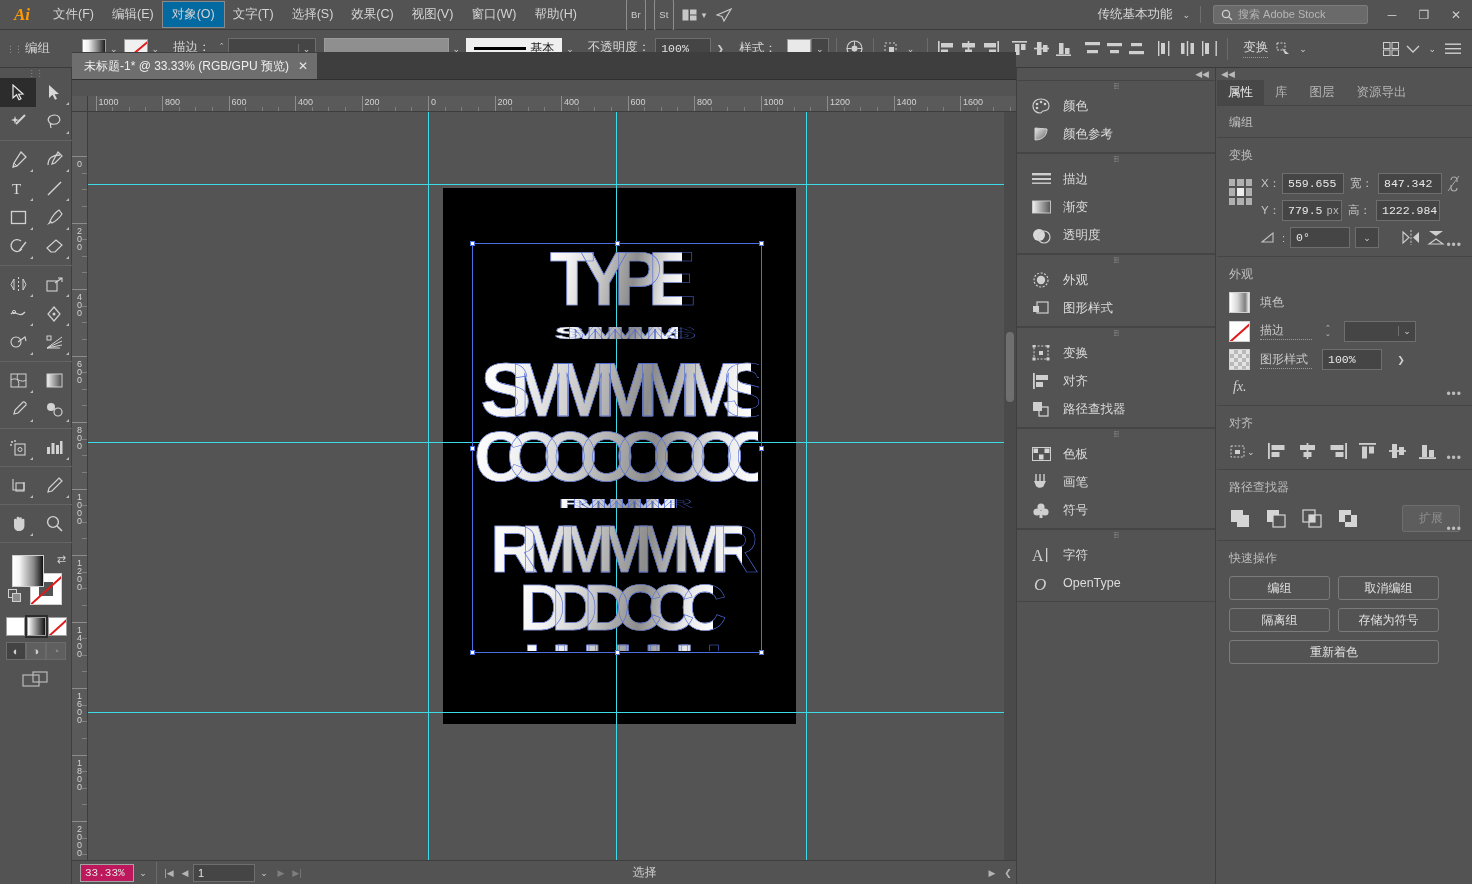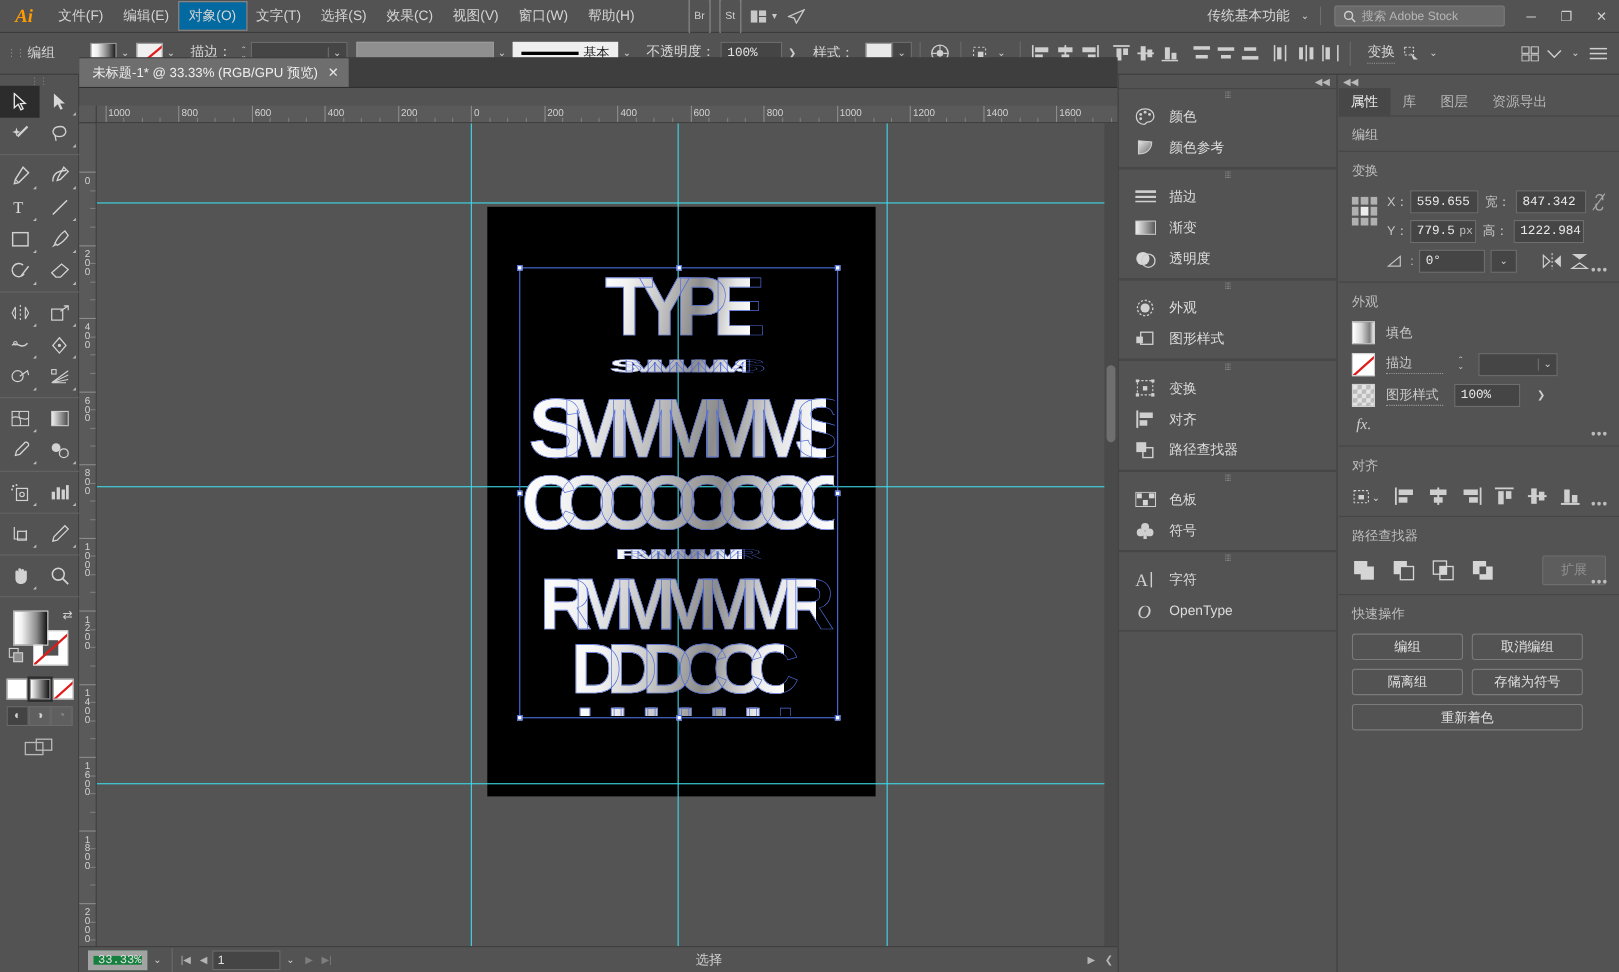--- a/index.html
+++ b/index.html
@@ -214,21 +214,21 @@
     position:absolute; left:16px; bottom:0; width:916px; height:12px; background:#4a4a4a;
   }
   .scroll-h .thumb{ position:absolute; top:2px; left:700px; width:70px;height:8px;background:#6f6f6f;border-radius:4px;}
 
   
   .statusbar{
     position:absolute; left:72px; top:860px; width:944px; height:24px; background:#535353;
     border-top:1px solid #3f3f3f; display:flex; align-items:center; padding-left:8px; gap:0;
   }
   .zoom-field{
-    background:#15803d;border:5px solid #a3a3a3;height:18px;width:54px;display:flex;align-items:center;
+    background:#be185d;border:1px solid #a3a3a3;height:18px;width:54px;display:flex;align-items:center;
     color:#e2e2e2;font-size:11px;padding:0 4px;font-family:"Liberation Mono", monospace;
   }
   .sb-arr{ width:18px;height:18px;display:flex;align-items:center;justify-content:center;
            color:#cfcfcf;font-size:9px;}
   .sb-nav{ width:16px;height:18px;display:flex;align-items:center;justify-content:center;
            color:#b4b4b4;font-size:9px;}
   .sb-nav.dim{ color:#7e7e7e; }
   .page-field{
     background:#454545;border:1px solid #6e6e6e;height:18px;width:62px;display:flex;align-items:center;
     color:#e2e2e2;font-size:11px;padding:0 4px;
@@ -1117,20 +1117,29 @@
               <rect x="1.5" y="1.5" width="4.5" height="4.5" fill="#d6d6d6"></rect>
               <rect x="12.5" y="1.5" width="5" height="4.5" fill="#d6d6d6"></rect>
               <rect x="7" y="7.5" width="4.5" height="5" fill="#d6d6d6"></rect>
             </svg>
         </span>
         <span>色板</span>
       </div>
       <div class="dock-item">
         <span class="dock-ico">
           <svg width="18" height="17" viewBox="0 0 18 17">
+              <path d="M4 0 L4 7 M8 0 L8 7 M12 0 L12 7" stroke="#cfcfcf" stroke-width="1.4"></path>
+              <path d="M2 7 L14 7 L12 11 C12 14 6 15 4 12 Z" fill="#cfcfcf"></path>
+            </svg>
+        </span>
+        <span>画笔</span>
+      </div>
+      <div class="dock-item">
+        <span class="dock-ico">
+          <svg width="18" height="17" viewBox="0 0 18 17">
               <circle cx="9" cy="5" r="3.6" fill="#cfcfcf"></circle>
               <circle cx="5" cy="10" r="3.6" fill="#cfcfcf"></circle>
               <circle cx="13" cy="10" r="3.6" fill="#cfcfcf"></circle>
               <rect x="7.5" y="9" width="3" height="7" fill="#cfcfcf"></rect>
             </svg>
         </span>
         <span>符号</span>
       </div>
     </div>
 

